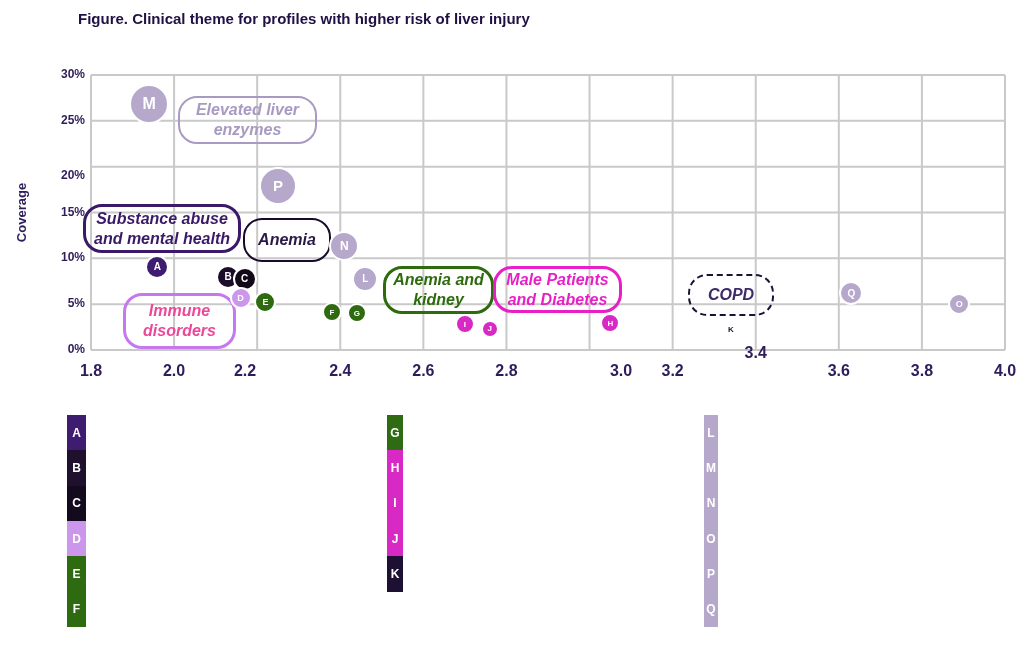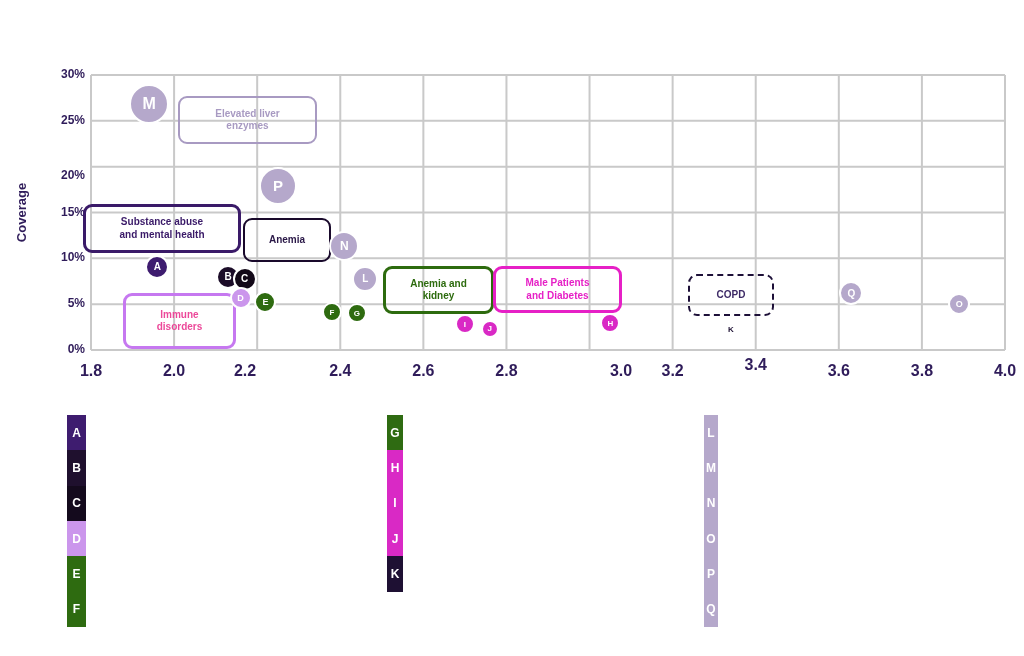--- a/index.html
+++ b/index.html
@@ -2,32 +2,33 @@
 <html><head>
 <meta charset="utf-8">
 <style>
   html,body{margin:0;padding:0;background:#ffffff;}
   body{font-family:"Liberation Sans","DejaVu Sans",sans-serif;width:1024px;height:656px;position:relative;overflow:hidden;}
   .stage{position:absolute;left:0;top:0;width:1024px;height:656px;}
   .chart-title{position:absolute;left:78px;top:10px;font-size:15px;font-weight:bold;color:#201044;}
   #plot{position:absolute;left:91px;top:75px;width:914px;height:275px;}
   #grid{position:absolute;left:0;top:0;overflow:visible;}
   .bubble{position:absolute;border-radius:50%;border:2px solid #ffffff;display:flex;align-items:center;justify-content:center;font-weight:bold;box-sizing:content-box;}
-  .anno{position:absolute;border-radius:9px;display:flex;align-items:center;justify-content:center;text-align:center;font-weight:bold;font-size:10px;line-height:1.25;white-space:pre-line;background:transparent;}
+  .anno{position:absolute;border-radius:19px;display:flex;align-items:center;justify-content:center;text-align:center;font-weight:bold;font-size:16px;line-height:1.25;white-space:pre-line;background:transparent;font-style:italic;}
   .ytick{position:absolute;width:46px;text-align:right;font-size:12px;font-weight:bold;color:#2f1c5a;}
   .xtick{position:absolute;width:44px;text-align:center;font-size:16px;font-weight:bold;color:#2f1c5a;}
   .axis-title-x{position:absolute;left:91px;top:384px;width:914px;text-align:center;font-size:13px;font-weight:bold;color:#2f1c5a;}
   .axis-title-y{position:absolute;left:-34px;top:205px;width:110px;text-align:center;font-size:13px;font-weight:bold;color:#2f1c5a;transform:rotate(-90deg);}
   .legend-col{position:absolute;top:415px;}
   .legend-seg{display:flex;align-items:center;justify-content:center;font-size:12px;font-weight:bold;}
 </style>
 </head>
 <body>
 
 <div class="stage">
+  <div class="chart-title">Figure. Clinical theme for profiles with higher risk of liver injury</div>
 
   <div class="axis-title-y">Coverage</div>
   <div id="y-ticks">
       <div class="ytick" style="left: 39px; top: 67px;">30%</div>
       <div class="ytick" style="left: 39px; top: 113px;">25%</div>
       <div class="ytick" style="left: 39px; top: 168px;">20%</div>
       <div class="ytick" style="left: 39px; top: 204.5px;">15%</div>
       <div class="ytick" style="left: 39px; top: 250.333px;">10%</div>
       <div class="ytick" style="left: 39px; top: 296.167px;">5%</div>
       <div class="ytick" style="left: 39px; top: 342px;">0%</div>
@@ -92,21 +93,21 @@
 
   <div id="x-ticks">
       <div class="xtick" style="left: 69px; top: 362px;">1.8</div>
       <div class="xtick" style="left: 152.091px; top: 362px;">2.0</div>
       <div class="xtick" style="left: 223px; top: 362px;">2.2</div>
       <div class="xtick" style="left: 318.273px; top: 362px;">2.4</div>
       <div class="xtick" style="left: 401.364px; top: 362px;">2.6</div>
       <div class="xtick" style="left: 484.455px; top: 362px;">2.8</div>
       <div class="xtick" style="left: 599px; top: 362px;">3.0</div>
       <div class="xtick" style="left: 650.636px; top: 362px;">3.2</div>
-      <div class="xtick" style="left: 733.727px; top: 356px;">3.4</div>
+      <div class="xtick" style="left: 733.727px; top: 344px;">3.4</div>
       <div class="xtick" style="left: 816.818px; top: 362px;">3.6</div>
       <div class="xtick" style="left: 899.909px; top: 362px;">3.8</div>
       <div class="xtick" style="left: 983px; top: 362px;">4.0</div>
     </div>
 
   <div id="legend">
       <div class="legend-col" style="left: 67px; width: 19px;">
         <div class="legend-seg" style="height: 35.3333px; background: rgb(62, 28, 111); color: rgb(255, 255, 255);">A</div>
         <div class="legend-seg" style="height: 35.3333px; background: rgb(31, 16, 46); color: rgb(255, 255, 255);">B</div>
         <div class="legend-seg" style="height: 35.3333px; background: rgb(20, 10, 29); color: rgb(255, 255, 255);">C</div>

